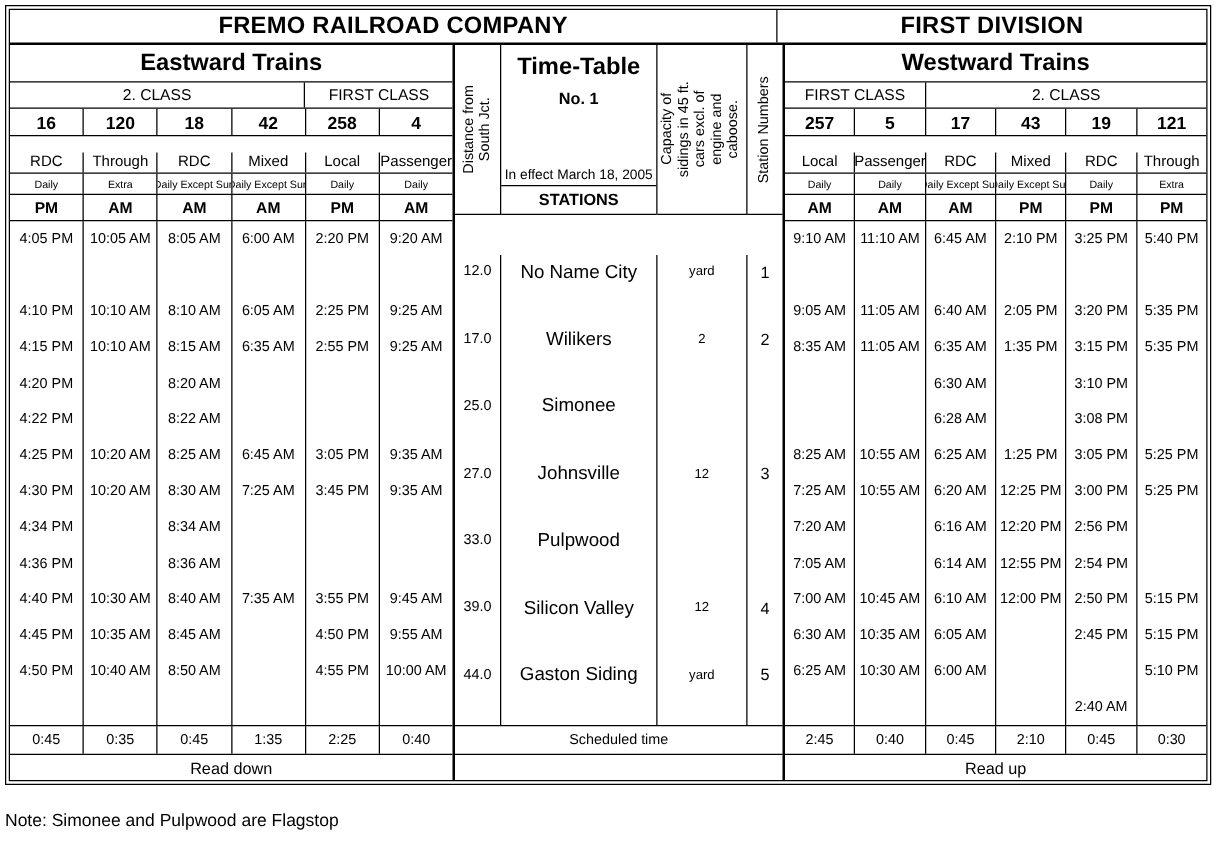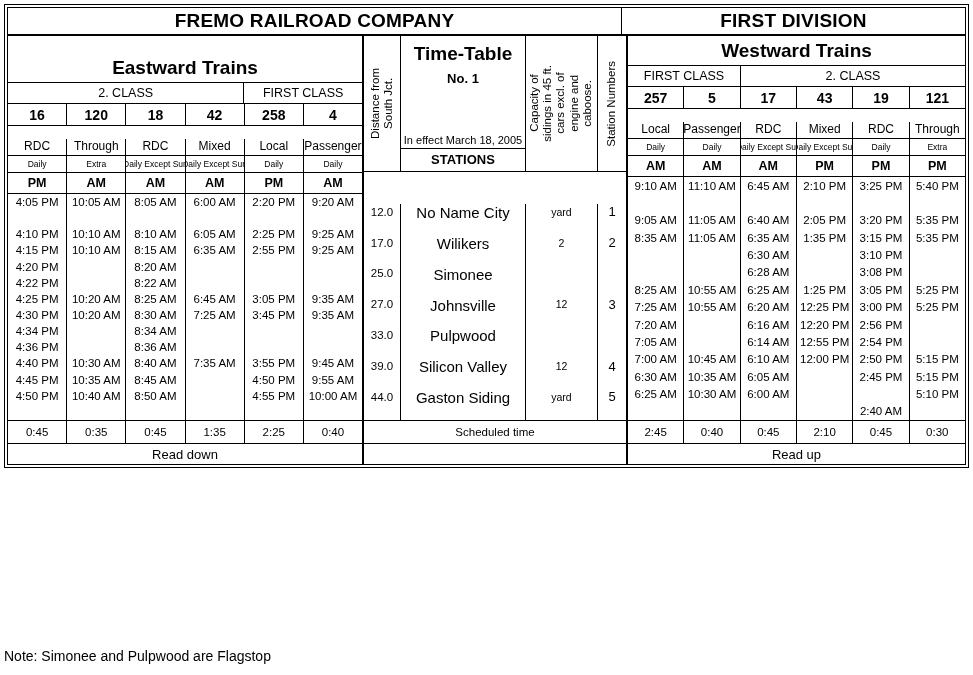--- a/index.html
+++ b/index.html
@@ -21,21 +21,21 @@
     height: 675px;
     box-sizing: border-box;
   }
 
   
   .tt-outer {
     position: absolute;
     left: 4px;
     top: 4px;
     width: 965px;
-    height: 464px;
+    height: 624px;
     box-sizing: border-box;
     border: 1px solid #000;
     padding: 2px;
     background: #fff;
   }
   .tt-inner {
     width: 100%;
     height: 100%;
     box-sizing: border-box;
     border: 1px solid #000;
@@ -75,21 +75,21 @@
   .title-right { flex: 1; }
 
   
   .body-row {
     display: flex;
     flex: 1 1 auto;
     min-height: 0;
   }
 
   .side-block { display: flex; flex-direction: column; }
-  .east-block { width: 354px; flex: 0 0 354px; margin-top: 17px; }
+  .east-block { width: 354px; flex: 0 0 354px; }
   .mid-block  { width: 266px; flex: 0 0 266px; border-left: 2px solid #000; border-right: 2px solid #000; box-sizing: border-box;}
   .west-block { flex: 1 1 auto; }
 
   
   .dir-title {
     height: 30px;
     font-size: 19px;
     font-weight: bold;
     border-bottom: 1px solid #000;
   }

